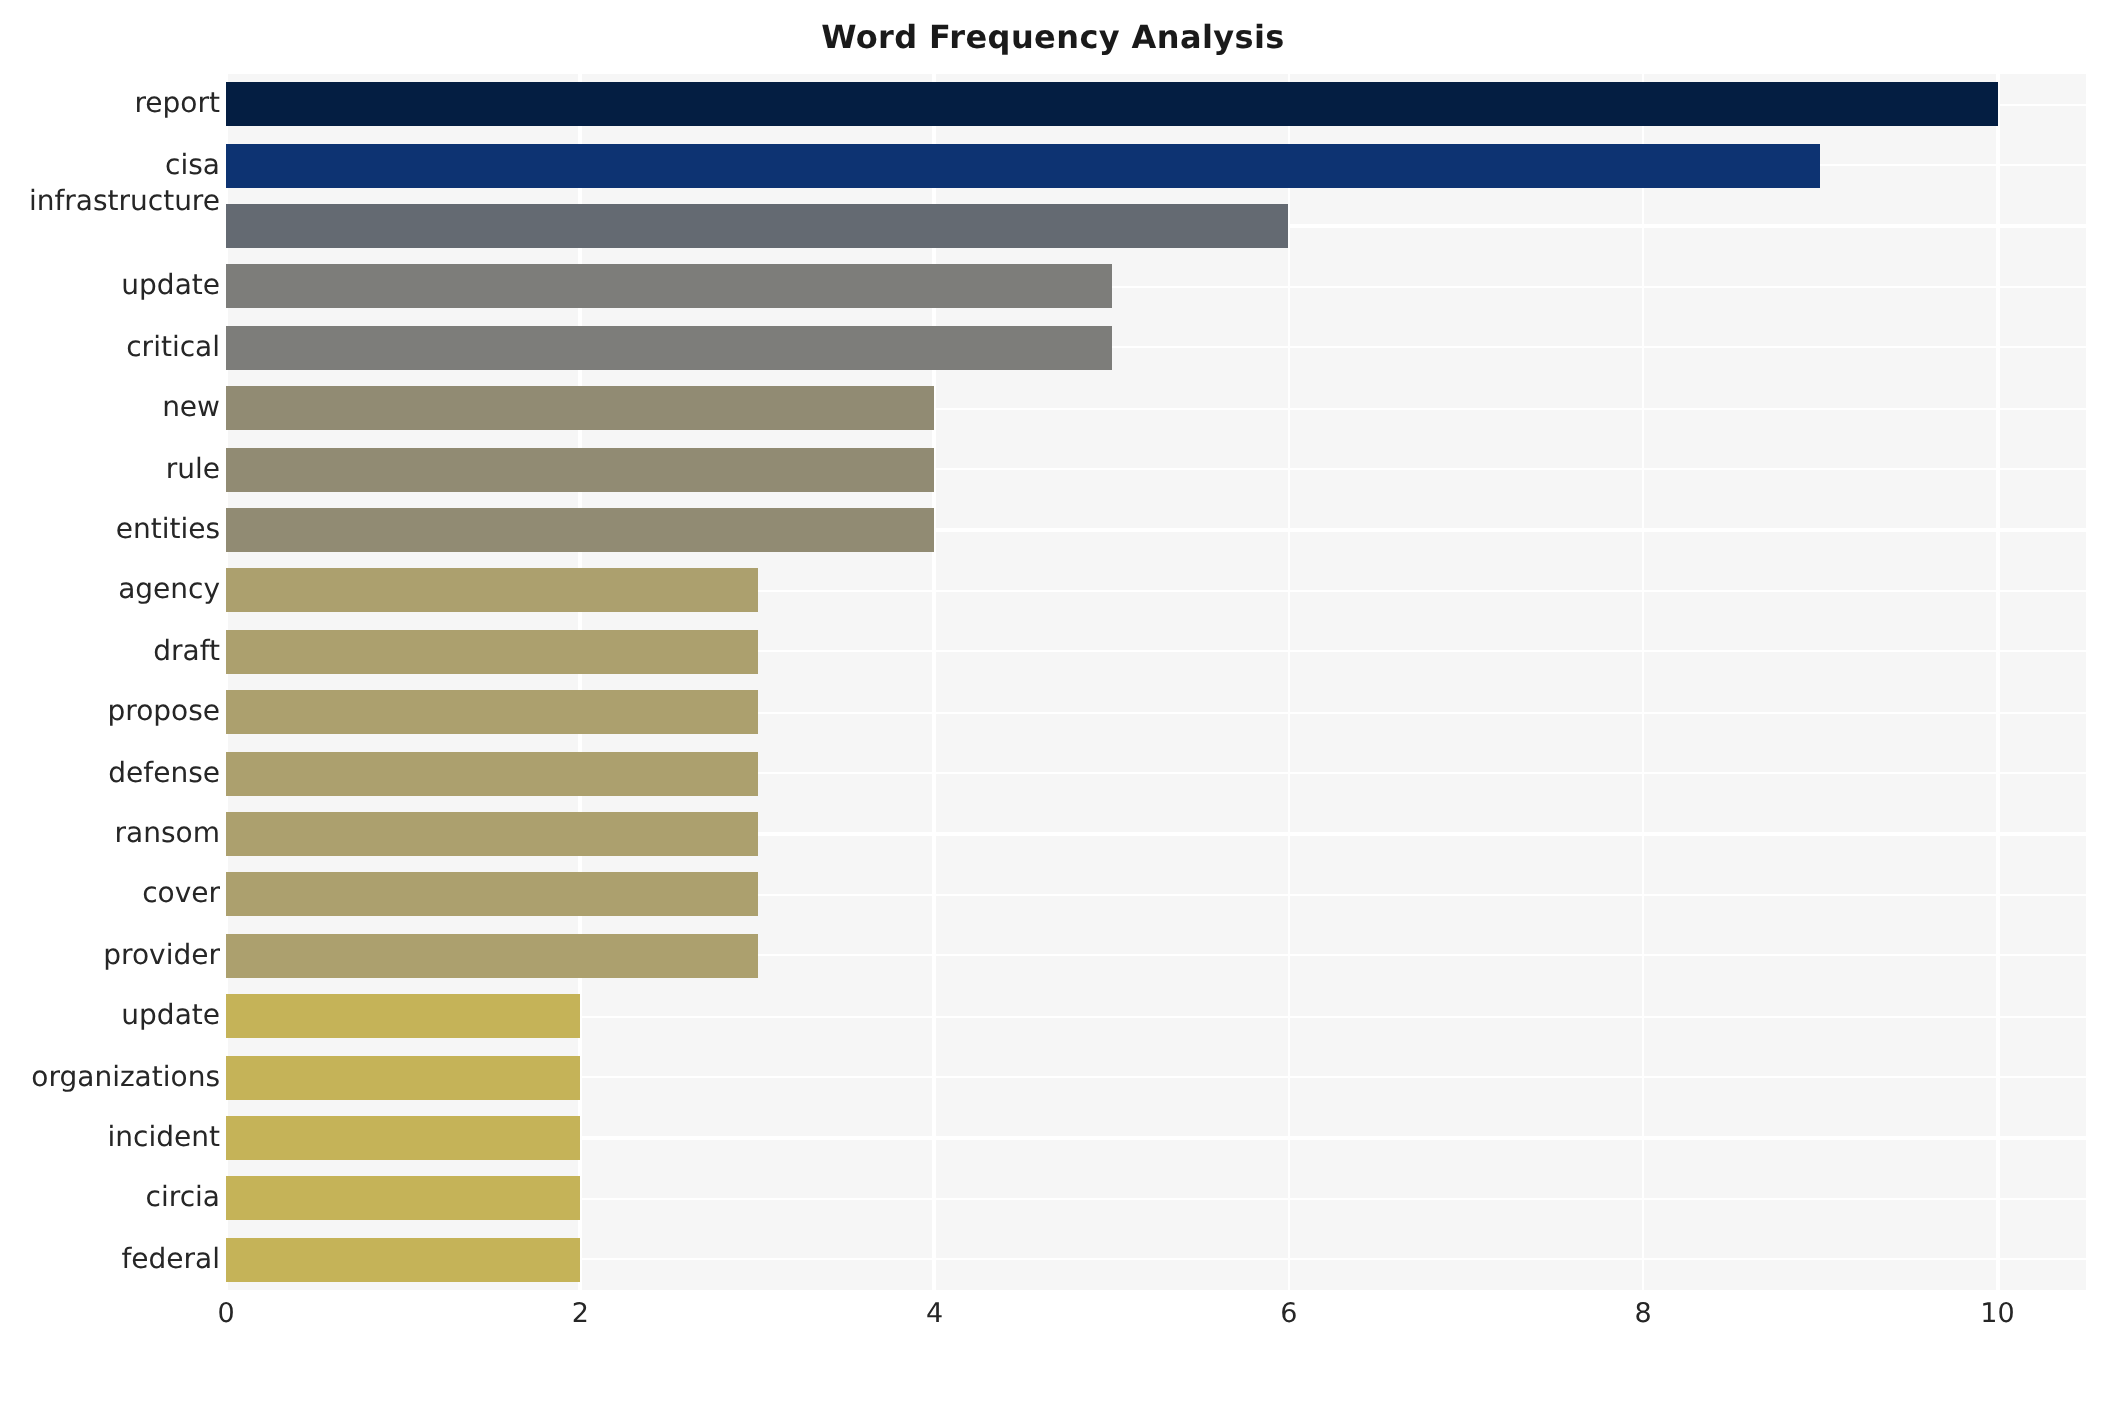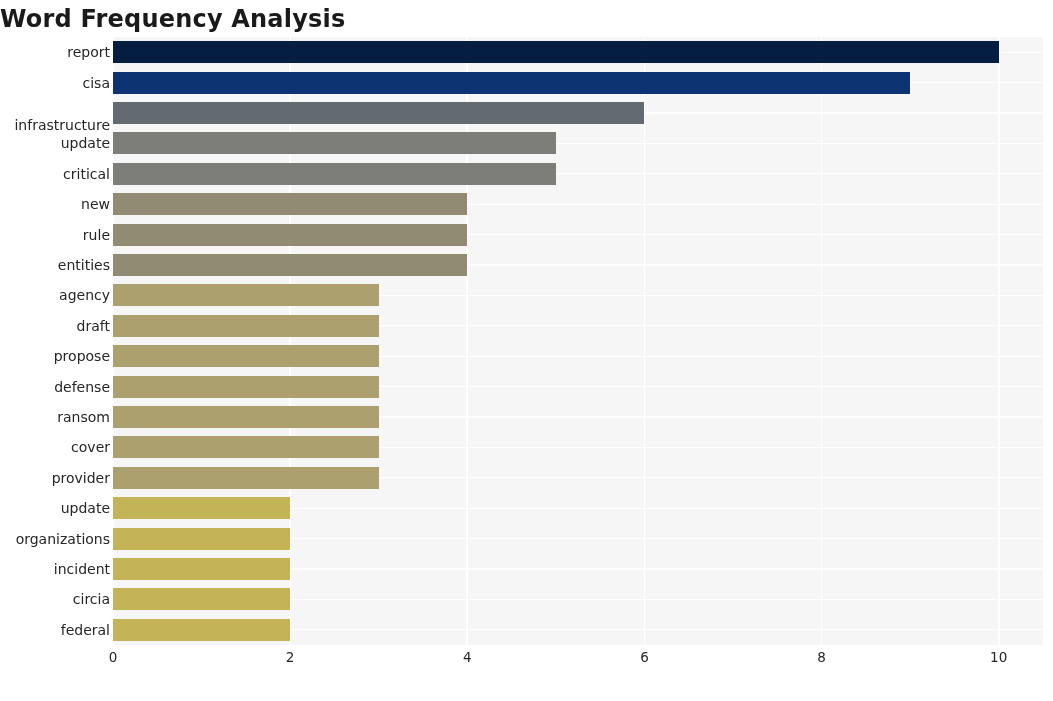--- a/index.html
+++ b/index.html
@@ -20,22 +20,22 @@
     height: 701px;
     background: #ffffff;
   }
 
   
   #chart-title {
     position: absolute;
     left: 0;
     top: 6px;
     width: 1053px;
-    text-align: left;
-    font-size: 24px;
+    text-align: center;
+    font-size: 16px;
     font-weight: bold;
     color: #1a1a1a;
     letter-spacing: 0.2px;
     line-height: 26px;
   }
 
   
   #plot-area {
     position: absolute;
     left: 113px;
@@ -126,21 +126,21 @@
 </head>
 <body>
 
 <div id="figure">
 
   <div id="chart-title">Word Frequency Analysis</div>
 
   <div id="y-ticks">
       <div class="ytick" style="top: 7.2px;">report</div>
       <div class="ytick" style="top: 37.6px;">cisa</div>
-      <div class="ytick" style="top: 80px; margin-left: 40px;">infrastructure</div>
+      <div class="ytick" style="top: 56px; margin-left: 40px;">infrastructure</div>
       <div class="ytick" style="top: 98.4px;">update</div>
       <div class="ytick" style="top: 128.8px;">critical</div>
       <div class="ytick" style="top: 159.2px;">new</div>
       <div class="ytick" style="top: 189.6px;">rule</div>
       <div class="ytick" style="top: 220px;">entities</div>
       <div class="ytick" style="top: 250.4px;">agency</div>
       <div class="ytick" style="top: 280.8px;">draft</div>
       <div class="ytick" style="top: 311.2px;">propose</div>
       <div class="ytick" style="top: 341.6px;">defense</div>
       <div class="ytick" style="top: 372px;">ransom</div>

